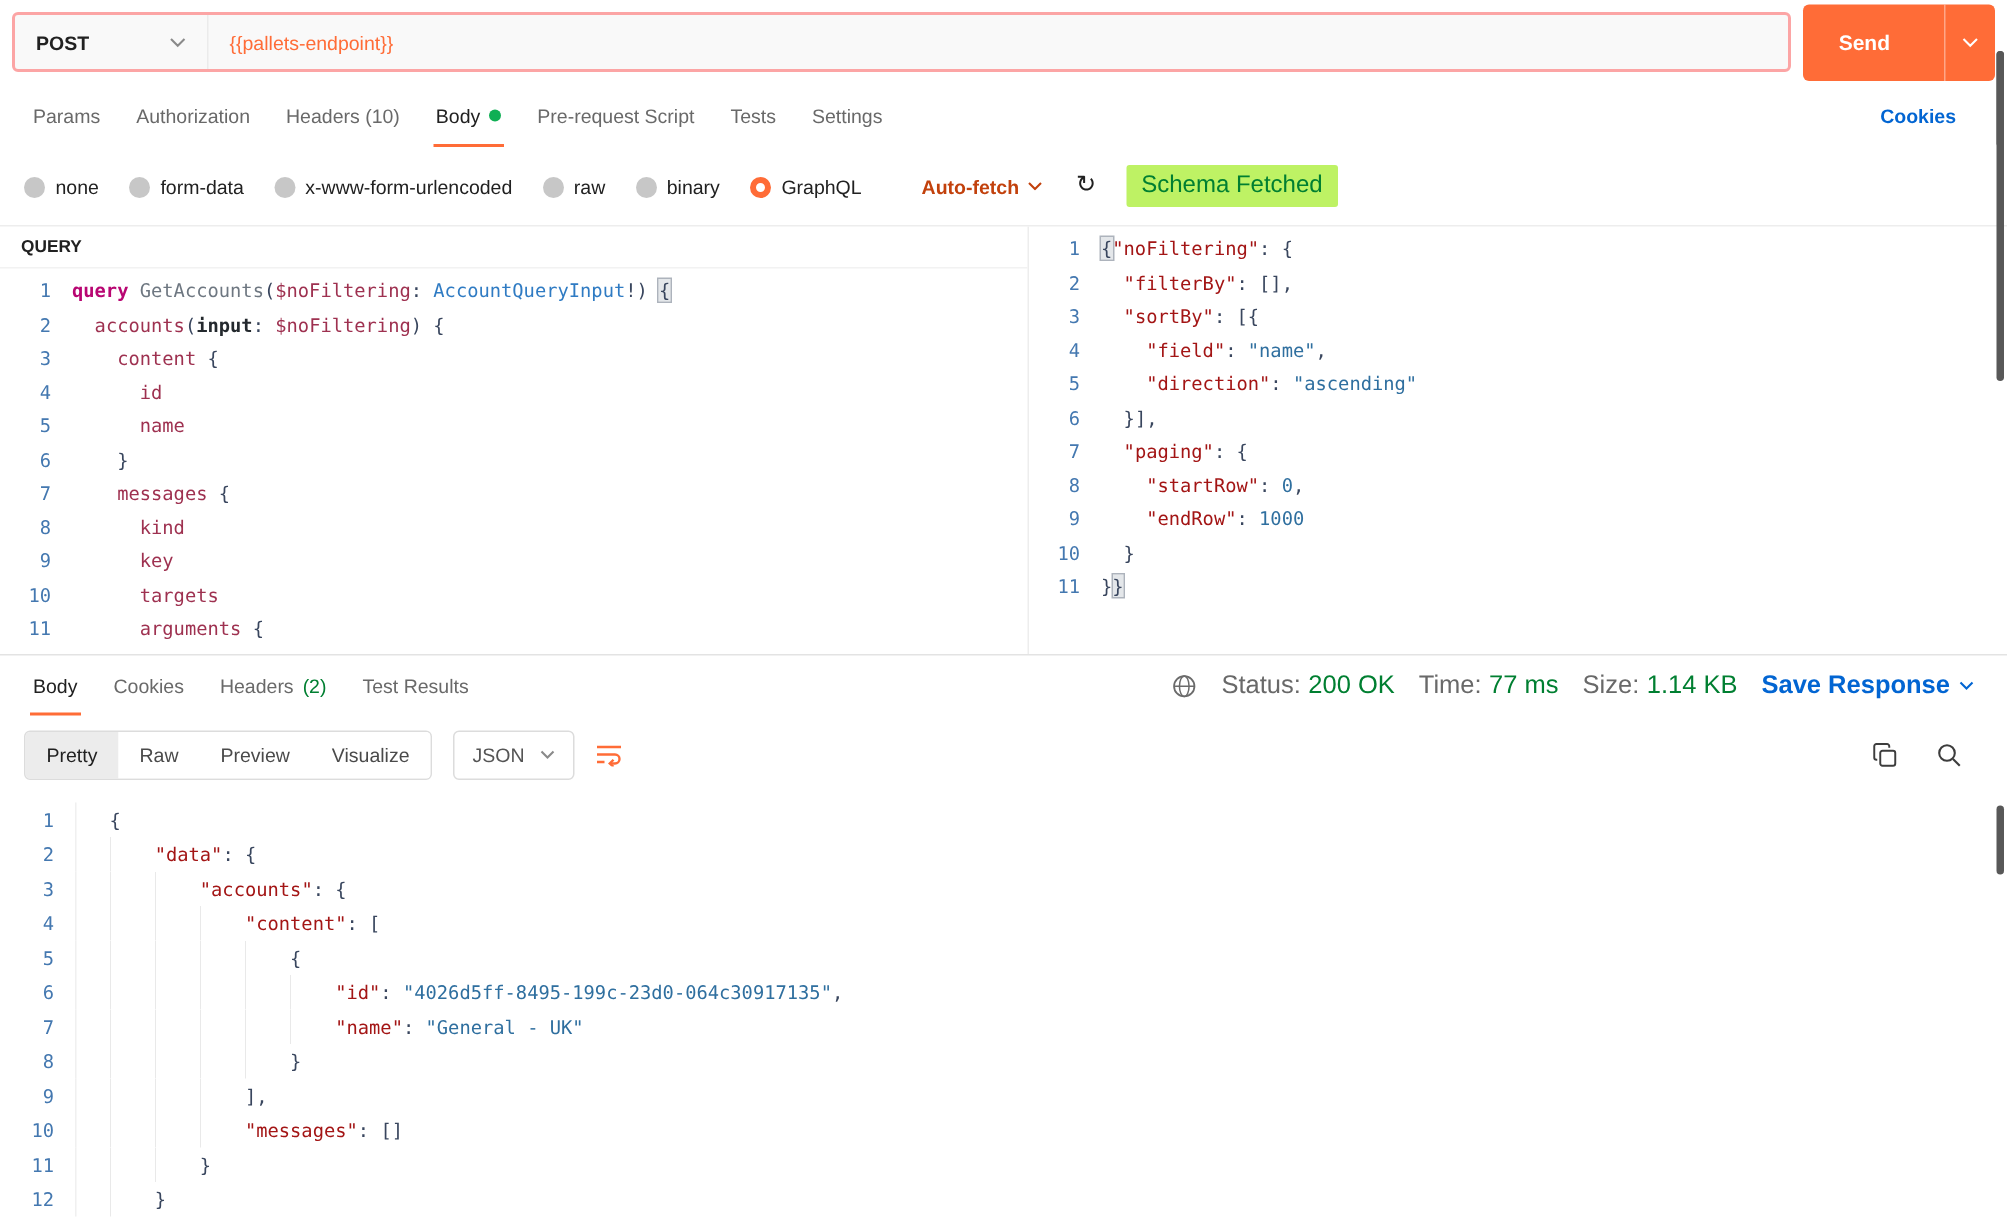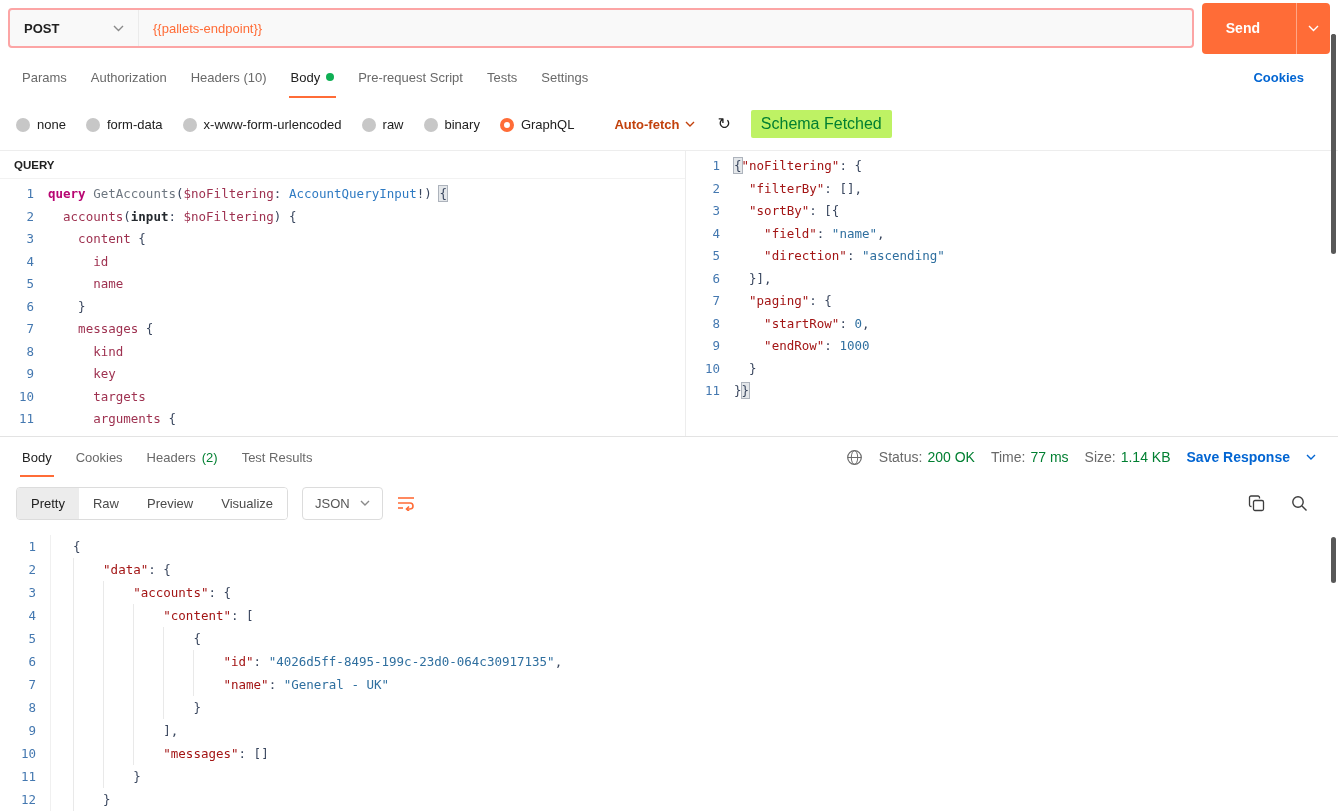--- a/index.html
+++ b/index.html
@@ -63,24 +63,24 @@
   .tk-str { color:#2f6f9f; }
   .tk-num { color:#2f6f9f; }
   .tk-hl  { color:#39465e; background:#e4e7ea; outline:1px solid #adb3bc; }
   .tk-ind { display:inline-block; width:4ch; height:23px; vertical-align:top; box-shadow:inset 1px 0 0 #e9e9e9; }
   .vscroll { position:absolute; right:2px; width:5px; background:#585858; border-radius:3px; cursor:pointer; }
 
   
   .resp-tabs { display:flex; align-items:center; height:40px; padding:0 10px; font-size:13px; color:#696969; }
   .resp-tabs .tab.active::after { left:10px; right:10px; }
   .count-green { color:#007f31; }
-  .resp-meta { margin-left:auto; display:flex; align-items:center; gap:16px; padding-right:12px; font-size:14px; color:#696969; }
+  .resp-meta { margin-left:auto; display:flex; align-items:center; gap:16px; padding-right:12px; font-size:17px; color:#696969; }
   .meta-pair { display:flex; gap:5px; white-space:nowrap; }
   .meta-val { color:#007f31; }
-  .save-resp { display:flex; align-items:center; gap:16px; color:#0265d2; font-weight:600; cursor:pointer; }
+  .save-resp { display:flex; align-items:center; gap:6px; color:#0265d2; font-weight:600; cursor:pointer; }
   .net-ico { color:#6b6b6b; cursor:pointer; }
 
   .resp-toolbar { display:flex; align-items:center; gap:14px; height:52px; padding:0 16px; }
   .seg { display:flex; border:1px solid #dcdcdc; border-radius:4px; overflow:hidden; font-size:13px; }
   .seg-item { padding:8px 14px; color:#4a4a4a; cursor:pointer; background:#fff; }
   .seg-item.active { background:#ececec; color:#212121; }
   .fmt-select { display:flex; align-items:center; gap:10px; border:1px solid #dcdcdc; border-radius:4px; padding:8px 12px; color:#555; cursor:pointer; }
   .fmt-select .chev { color:#8a8a8a; }
   .wrap-ico { color:#ff6c37; cursor:pointer; }
   .toolbar-right { margin-left:auto; display:flex; align-items:center; gap:26px; padding-right:14px; color:#3d3d3d; }

